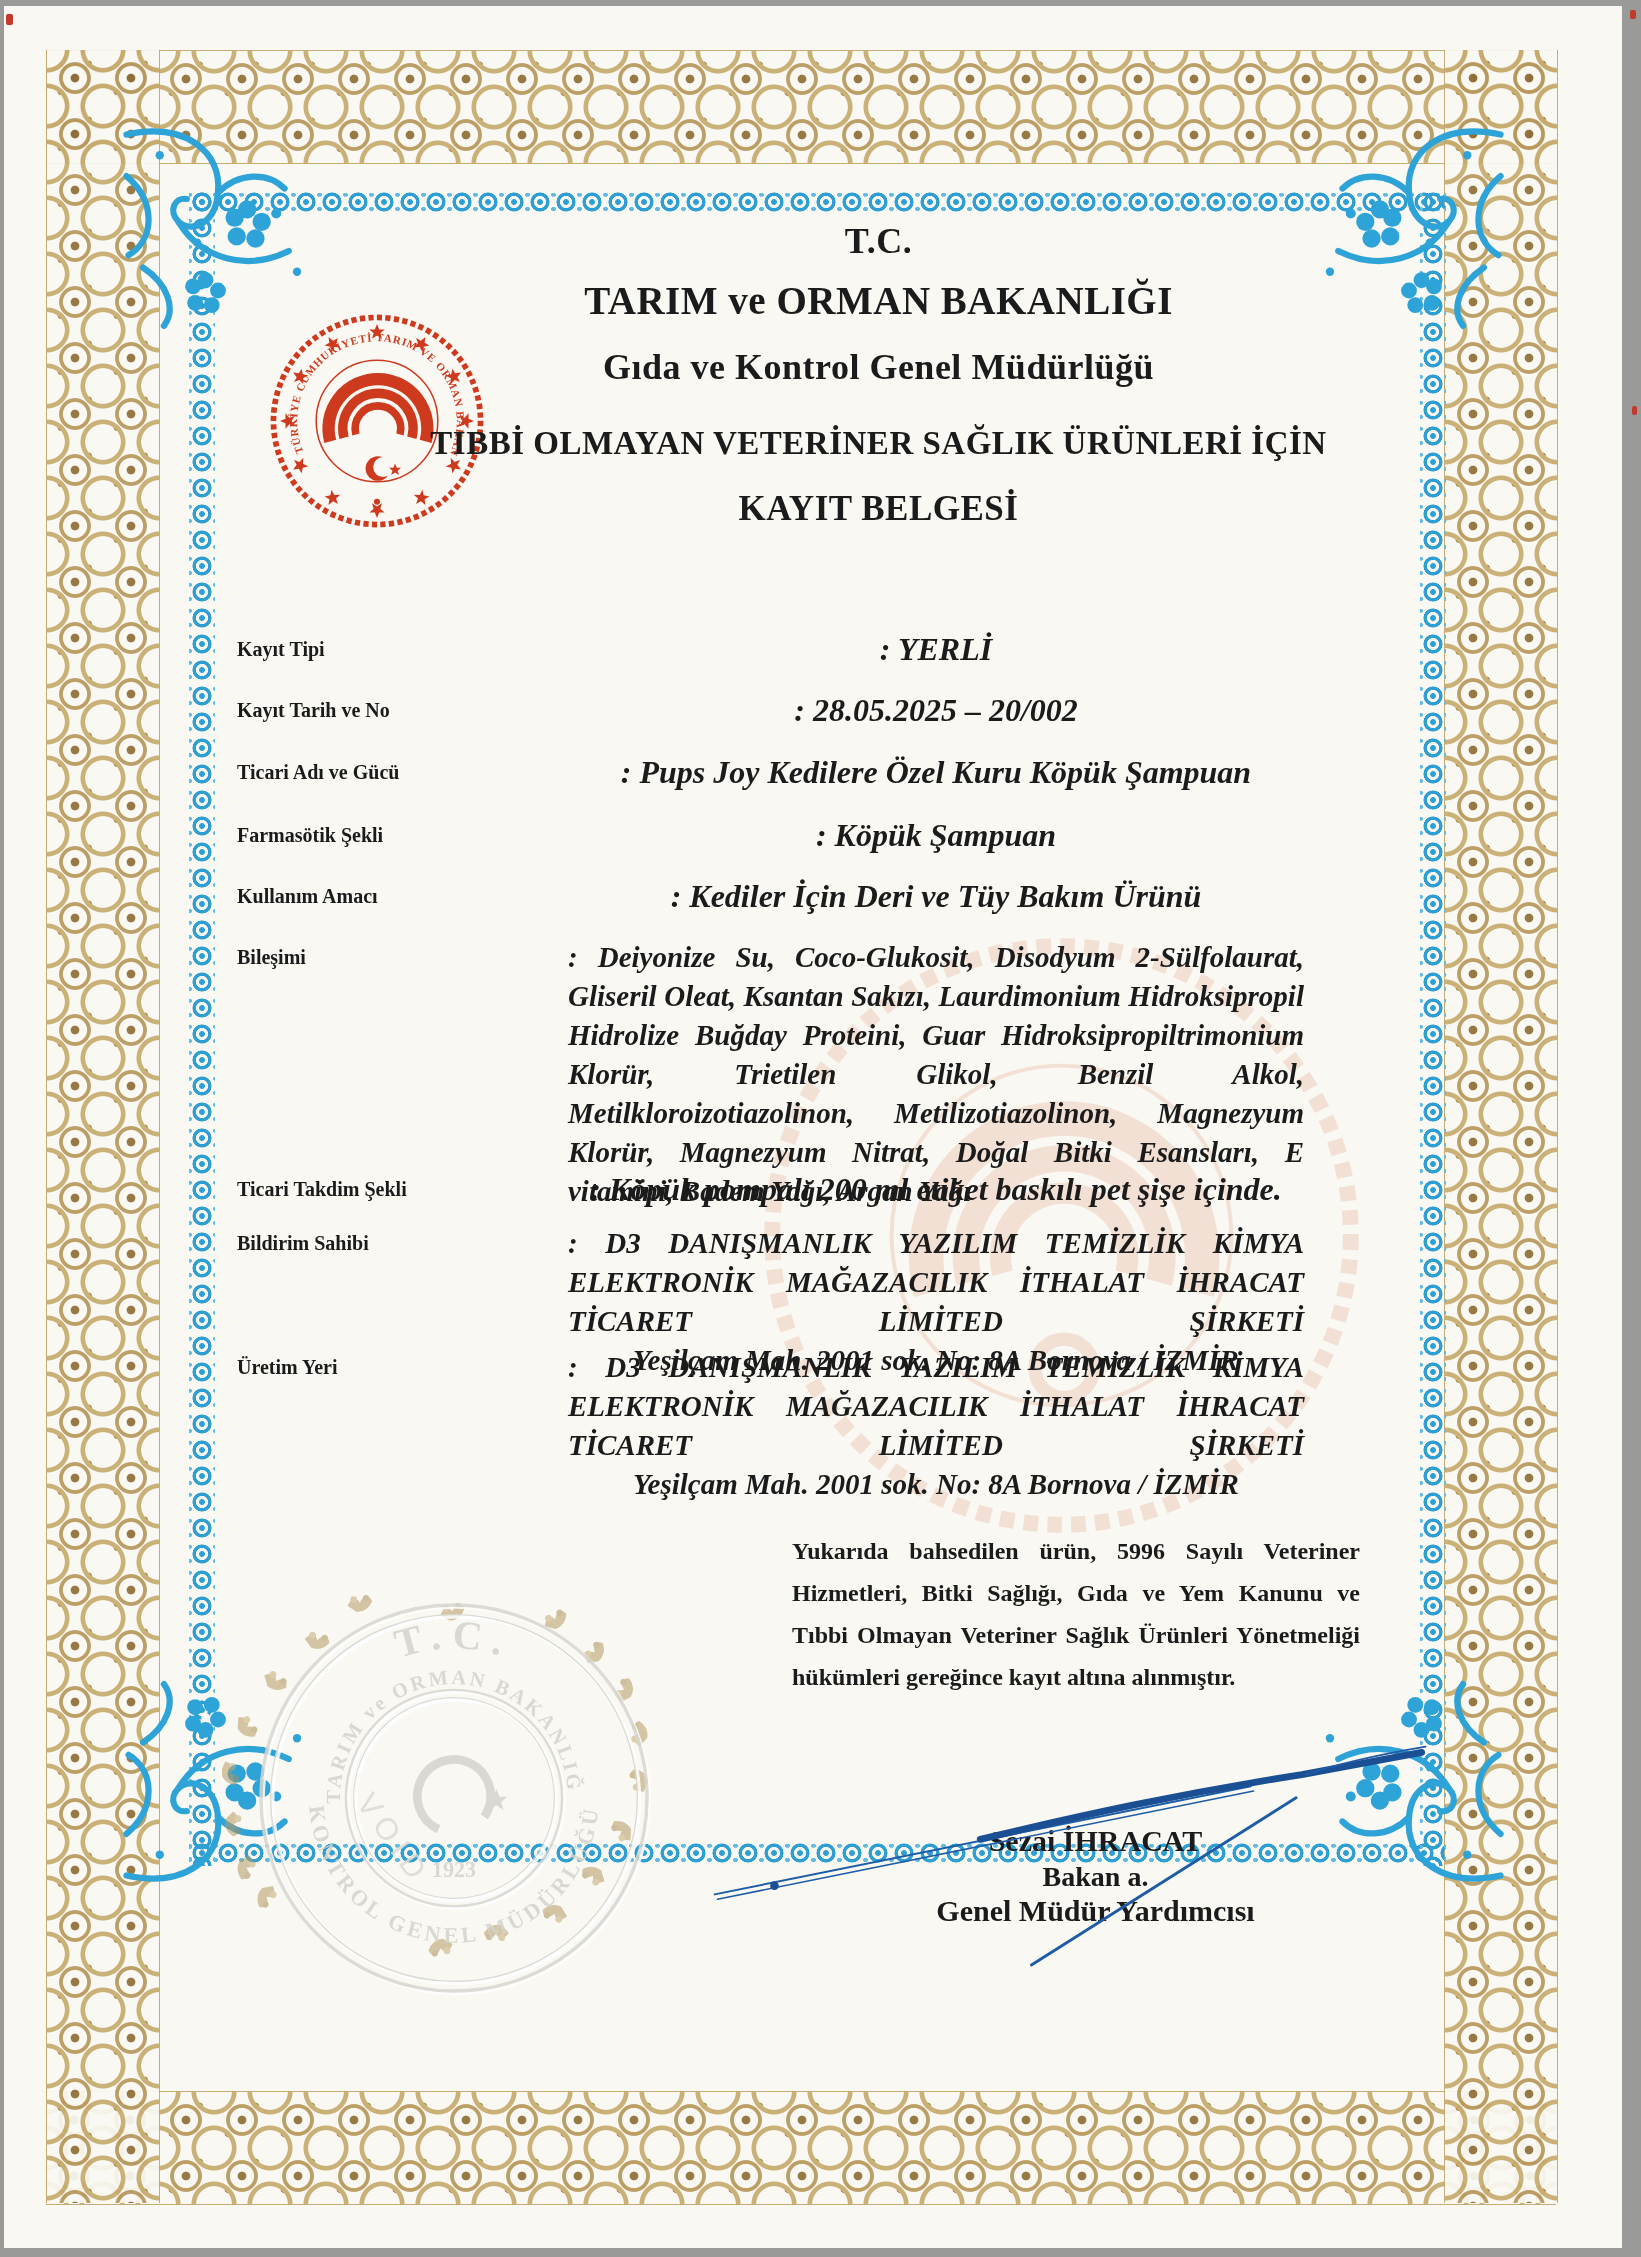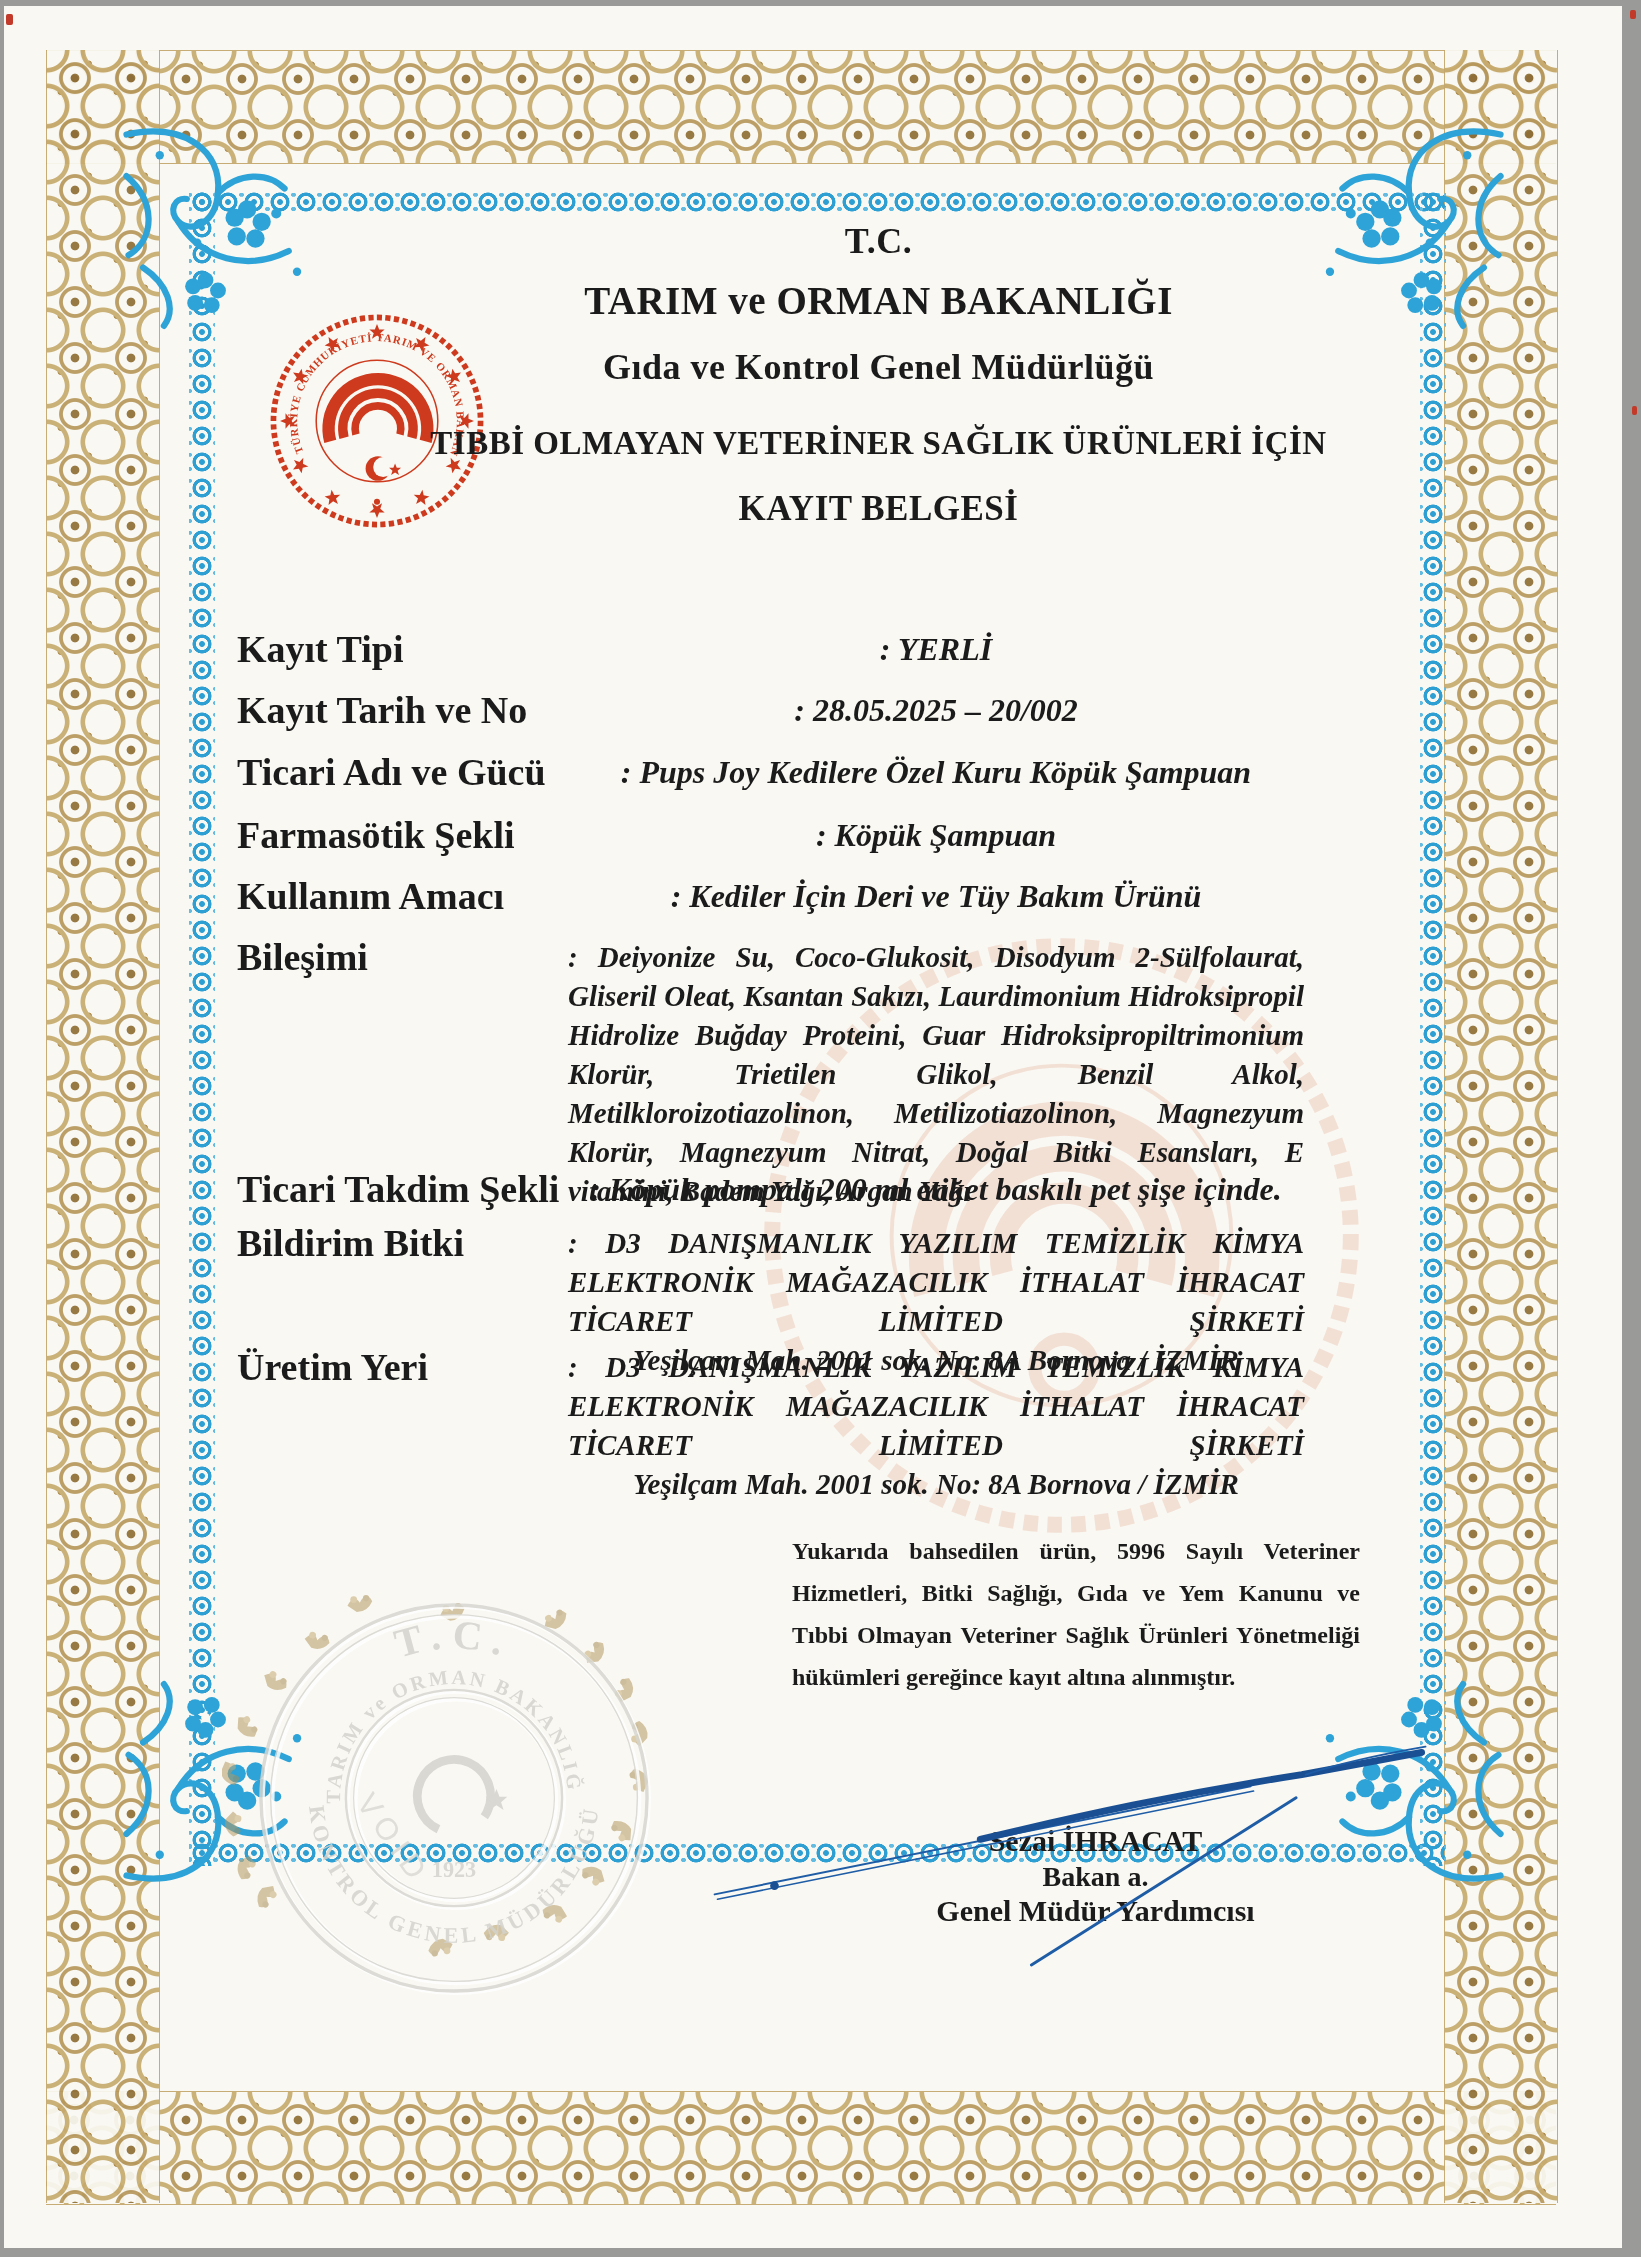--- a/index.html
+++ b/index.html
@@ -33,21 +33,21 @@
       radial-gradient(circle at 26px 5.8px,#63bbe1 1.6px,rgba(0,0,0,0) 2.3px),
       radial-gradient(circle at 26px 20px,#63bbe1 1.6px,rgba(0,0,0,0) 2.3px);
     background-size:26px 26px;}
 
   .corner-floral{position:absolute;width:208px;height:208px;z-index:3;}
 
   
   .content{position:absolute;inset:0;z-index:5;color:#1b1b1b;}
   .hdr{position:absolute;left:415px;width:927px;text-align:center;font-weight:bold;letter-spacing:0.5px;}
   .row{position:absolute;left:237px;width:1067px;}
-  .lbl{position:absolute;left:0;top:0;width:323px;font-size:38px;font-weight:bold;line-height:39px;}
+  .lbl{position:absolute;left:0;top:0;width:323px;font-size:20px;font-weight:bold;line-height:39px;}
   .val{position:absolute;left:331px;top:0;width:736px;font-size:32px;font-weight:bold;font-style:italic;line-height:39px;text-align:center;}
   .val-multi{font-size:29px;text-align:justify;}
   .stretch .co{display:block;text-align:justify;text-align-last:justify;}
   .addr{display:block;text-align:center;}
   .statement{position:absolute;left:792px;top:1530px;width:568px;font-size:24px;font-weight:bold;
              line-height:42px;text-align:justify;}
   .nameblock{position:absolute;left:917px;top:1821px;width:357px;text-align:center;font-weight:bold;z-index:5;}
   .nb1{font-size:30px;line-height:39px;}
   .nb2{font-size:28px;line-height:33px;}
   .nb3{font-size:30px;line-height:35px;}
@@ -303,21 +303,21 @@
     </div>
     <div class="row" style="top:938px">
       <div class="lbl">Bileşimi</div>
       <div class="val val-multi">: Deiyonize Su, Coco-Glukosit, Disodyum 2-Sülfolaurat, Gliseril Oleat, Ksantan Sakızı, Laurdimonium Hidroksipropil Hidrolize Buğday Proteini, Guar Hidroksipropiltrimonium Klorür, Trietilen Glikol, Benzil Alkol, Metilkloroizotiazolinon, Metilizotiazolinon, Magnezyum Klorür, Magnezyum Nitrat, Doğal Bitki Esansları, E vitamini, Badem Yağı, Argan Yağı</div>
     </div>
     <div class="row" style="top:1170px">
       <div class="lbl">Ticari Takdim Şekli</div>
       <div class="val">: Köpük pompalı 200 ml etiket baskılı pet şişe içinde.</div>
     </div>
     <div class="row" style="top:1224px">
-      <div class="lbl">Bildirim Bitki</div>
+      <div class="lbl">Bildirim Sahibi</div>
       <div class="val val-multi stretch">
         <span class="co">: D3 DANIŞMANLIK YAZILIM TEMİZLİK KİMYA ELEKTRONİK MAĞAZACILIK İTHALAT İHRACAT TİCARET LİMİTED ŞİRKETİ</span>
         <span class="addr">Yeşilçam Mah. 2001 sok. No: 8A Bornova / İZMİR</span>
       </div>
     </div>
     <div class="row" style="top:1348px">
       <div class="lbl">Üretim Yeri</div>
       <div class="val val-multi stretch">
         <span class="co">: D3 DANIŞMANLIK YAZILIM TEMİZLİK KİMYA ELEKTRONİK MAĞAZACILIK İTHALAT İHRACAT TİCARET LİMİTED ŞİRKETİ</span>
         <span class="addr">Yeşilçam Mah. 2001 sok. No: 8A Bornova / İZMİR</span>

